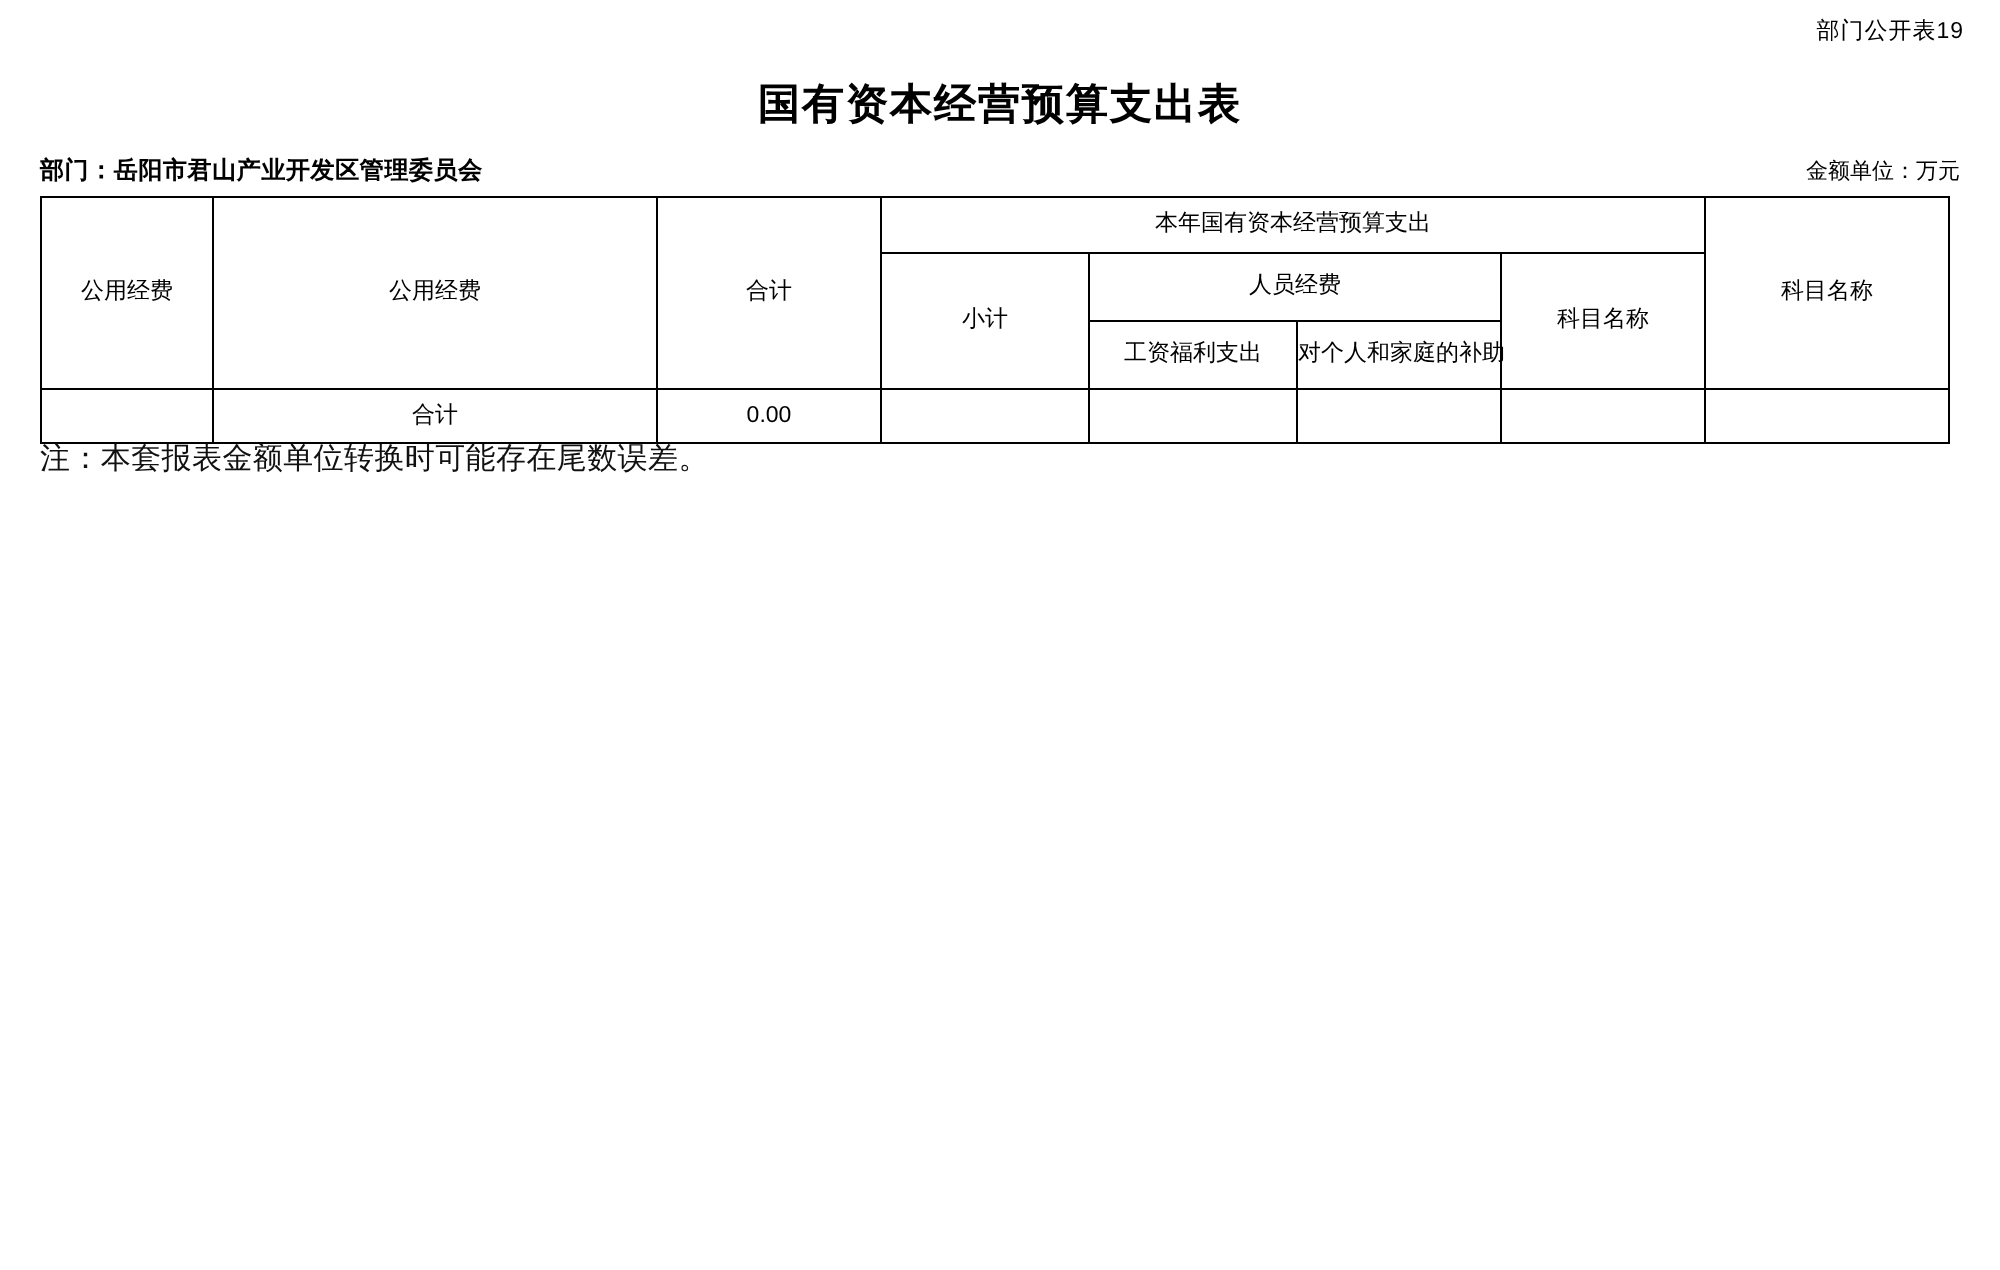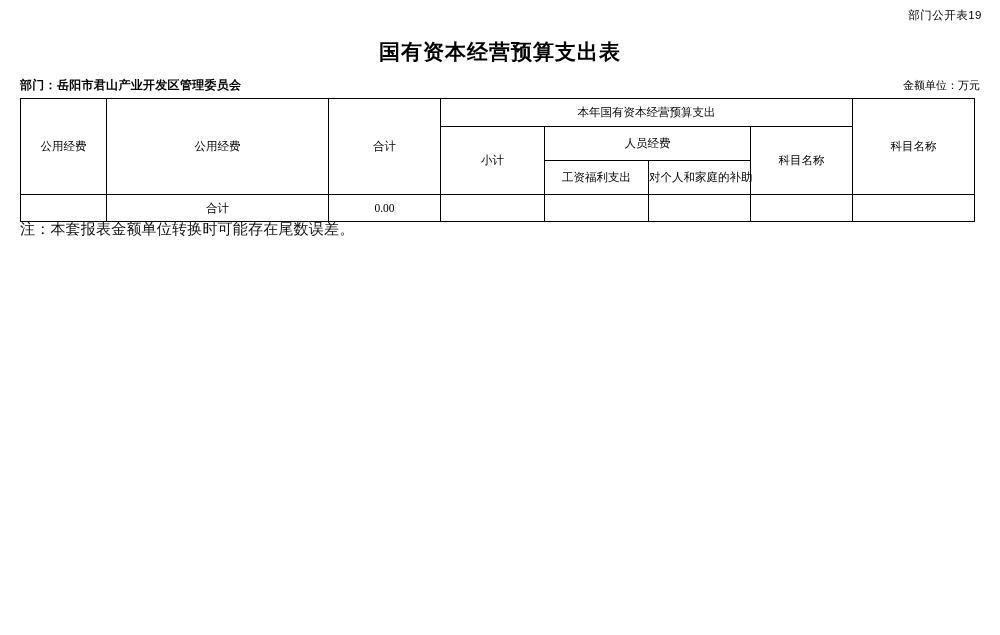--- a/index.html
+++ b/index.html
@@ -85,21 +85,21 @@
   .h-g2 { height: 34px; }
   .h-g3 { height: 34px; }
   .data-row td { height: 26px; }
   .cell-left {
     text-align: left;
     padding-left: 5px;
   }
   .cell-right {
     text-align: right;
     padding-right: 6px;
-    font-family: Liberation Serif, serif;
+    font-family: Liberation Sans, sans-serif;
     font-size: 11px;
   }
   .note {
     position: absolute;
     top: 220px;
     left: 20px;
     font-size: 15px;
     color: #111;
     letter-spacing: 0.2px;
   }

